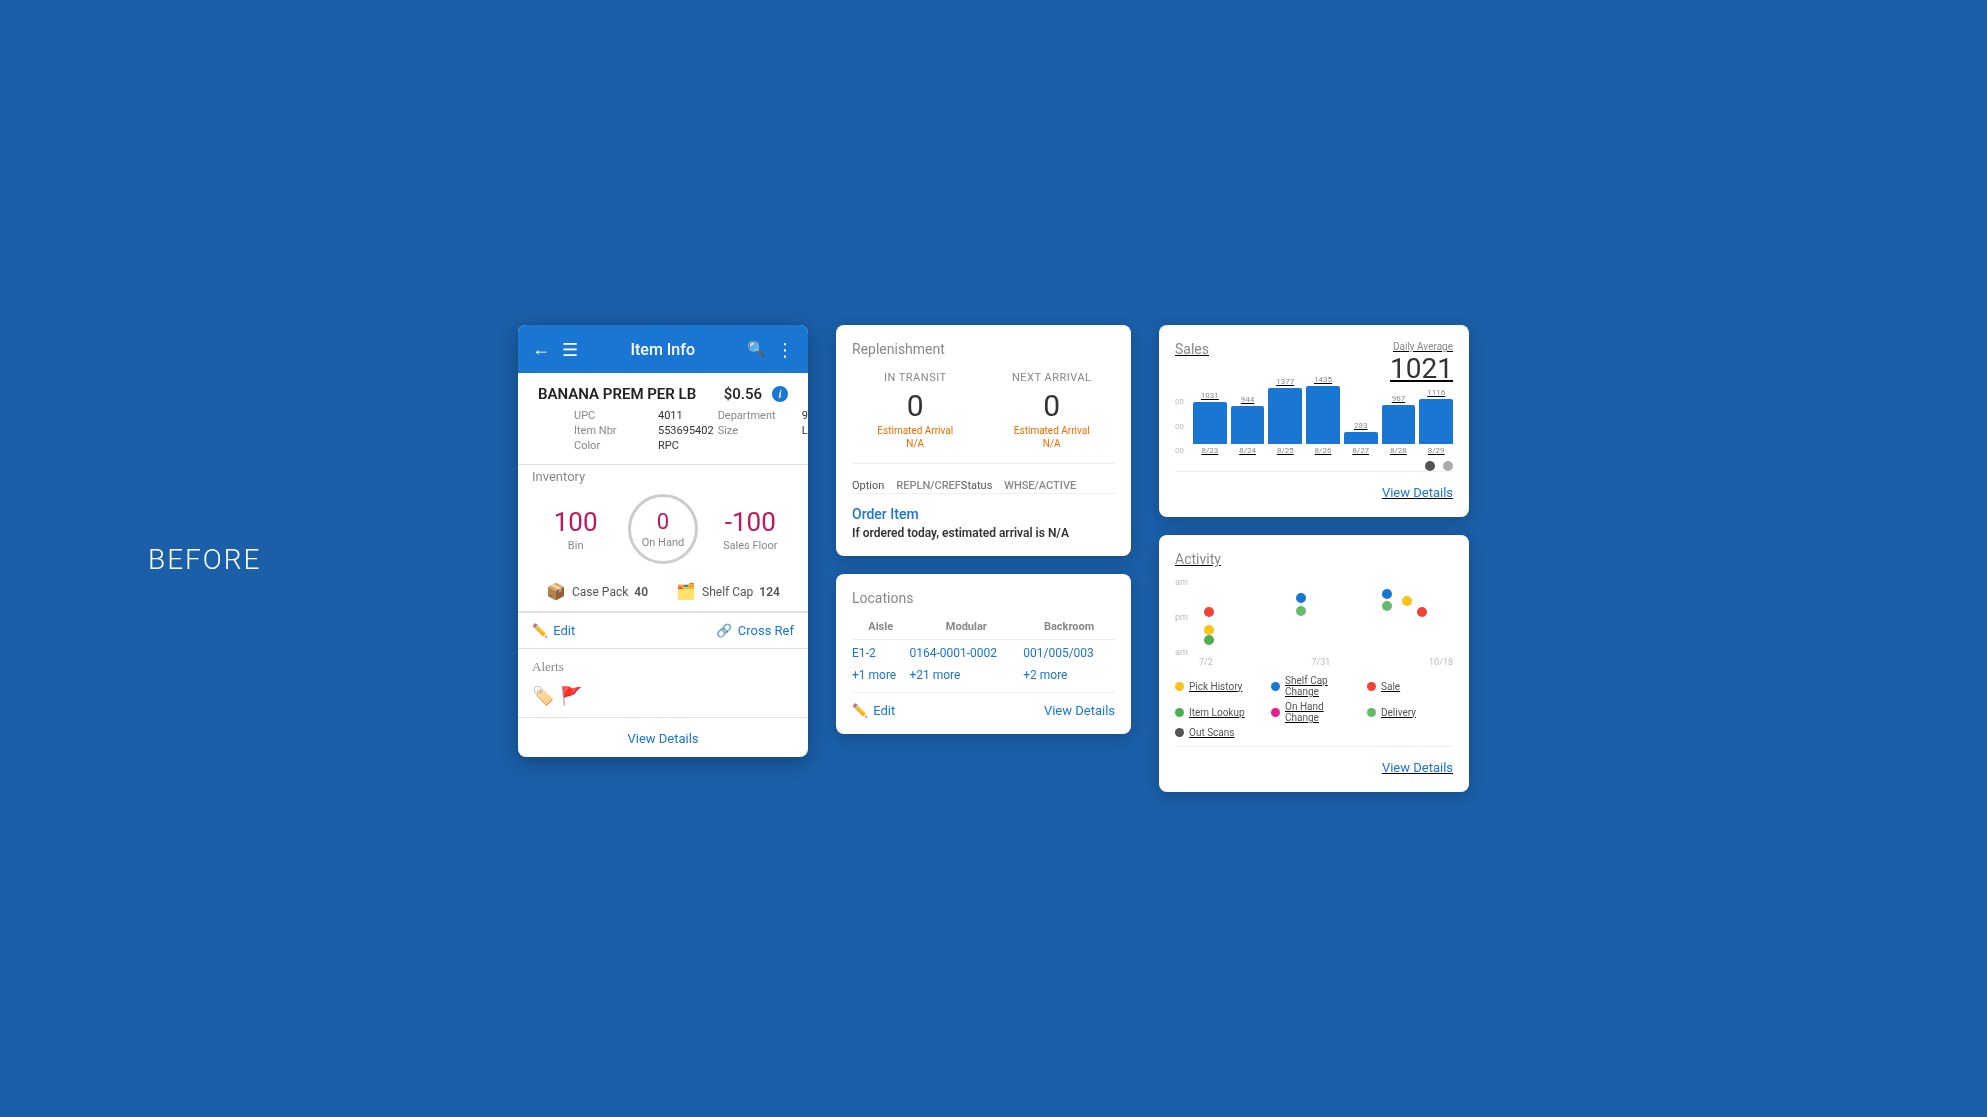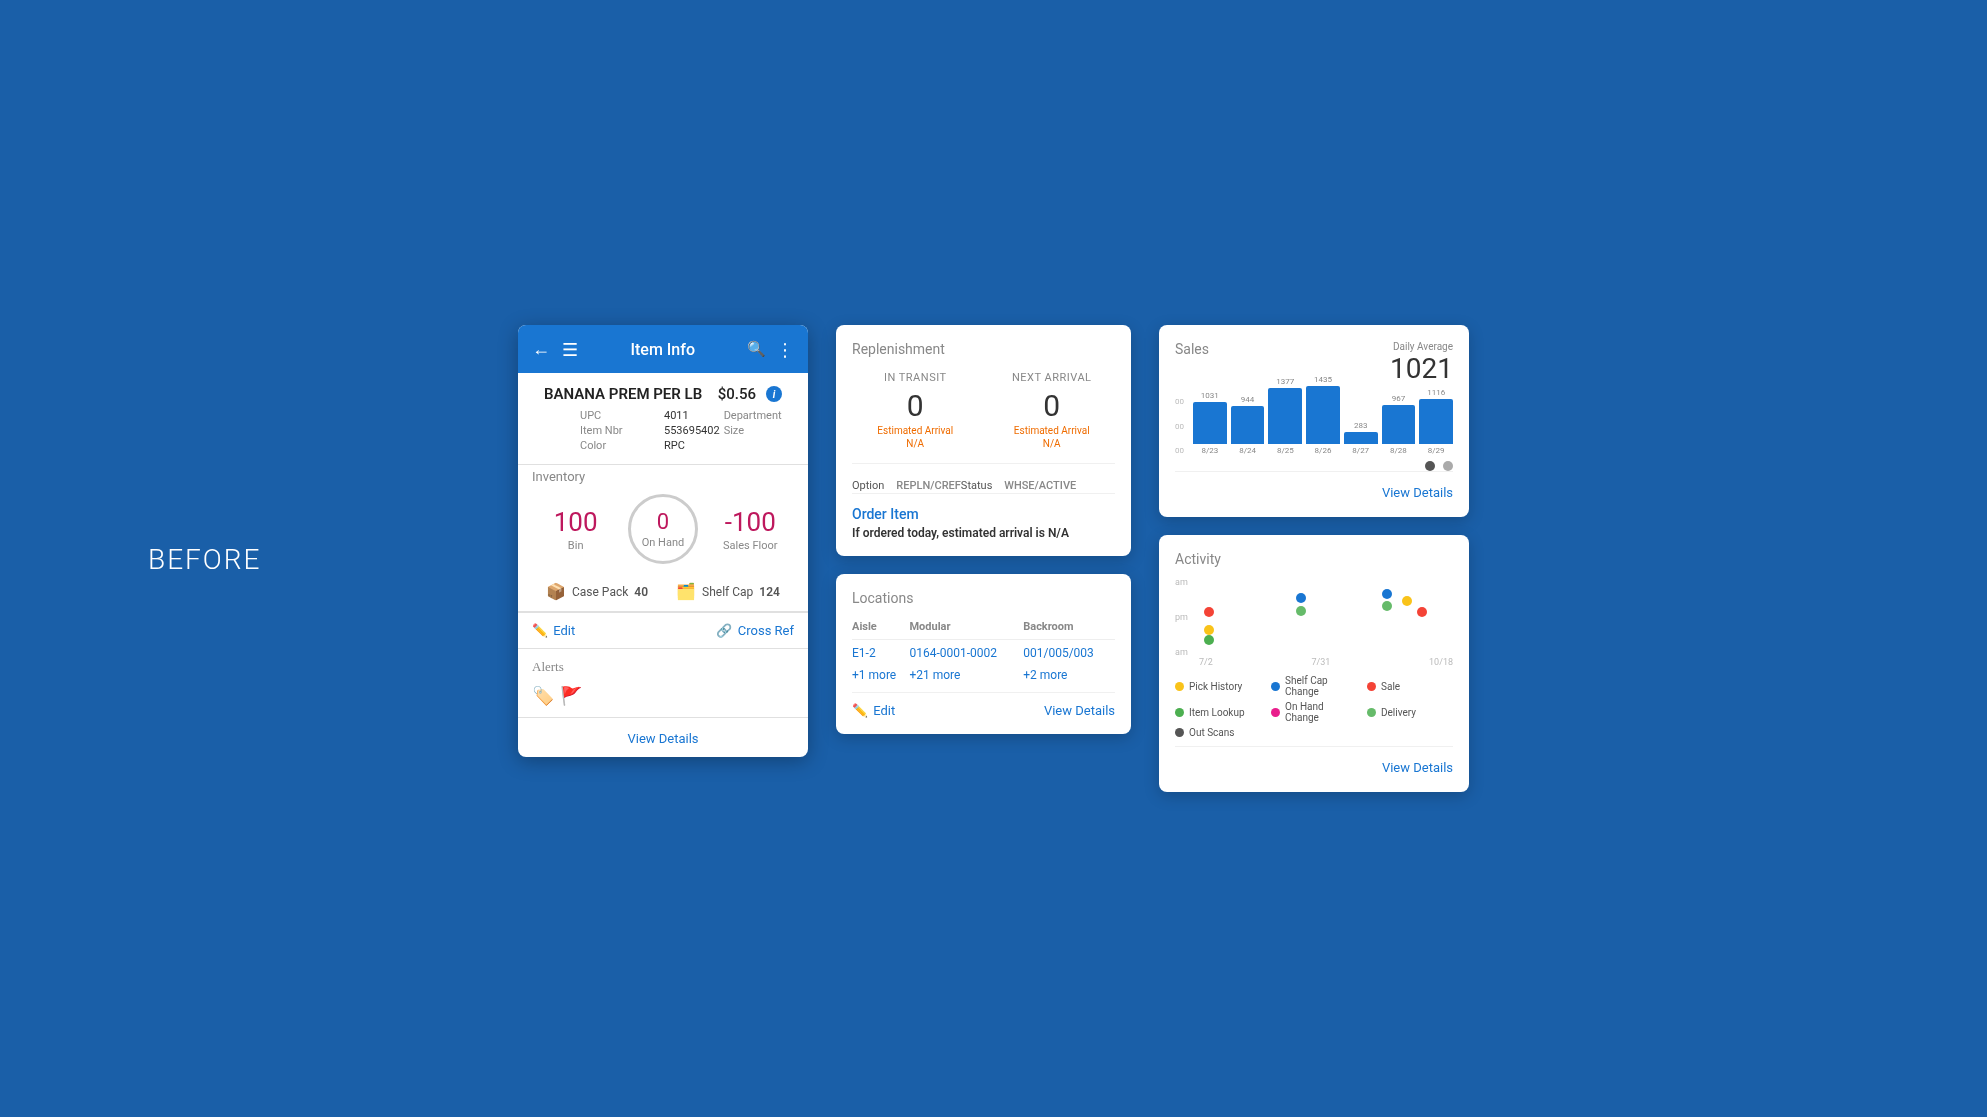--- a/index.html
+++ b/index.html
@@ -62,21 +62,21 @@
       font-weight: 500;
     }
     .phone-header .header-icons-right {
       display: flex;
       gap: 10px;
       align-items: center;
     }
 
     .item-info-section {
       background: white;
-      padding: 12px 26px;
+      padding: 12px 20px;
       border-bottom: 1px solid #e0e0e0;
     }
     .item-name-row {
       display: flex;
       justify-content: space-between;
       align-items: center;
       margin-bottom: 6px;
     }
     .item-name {
       font-size: 15px;
@@ -300,21 +300,21 @@
 
     
     .locations-table {
       width: 100%;
       border-collapse: collapse;
       margin-bottom: 8px;
     }
     .locations-table th {
       font-size: 11px;
       color: #888;
-      text-align: left;
+      text-align: center;
       padding-bottom: 6px;
       border-bottom: 1px solid #eee;
     }
     .locations-table td {
       font-size: 12px;
       padding: 6px 0 2px 0;
       text-align: left;
     }
     .loc-link {
       color: #1976d2;
@@ -353,20 +353,21 @@
       display: flex;
       flex-direction: column;
       gap: 18px;
     }
 
     .sales-card, .activity-card {
       background: white;
       border-radius: 8px;
       padding: 16px;
       box-shadow: 0 4px 16px rgba(0,0,0,0.2);
+      text-decoration: underline;
     }
 
     .sales-header {
       display: flex;
       justify-content: space-between;
       align-items: flex-start;
     }
     .sales-title {
       font-size: 14px;
       color: #888;

